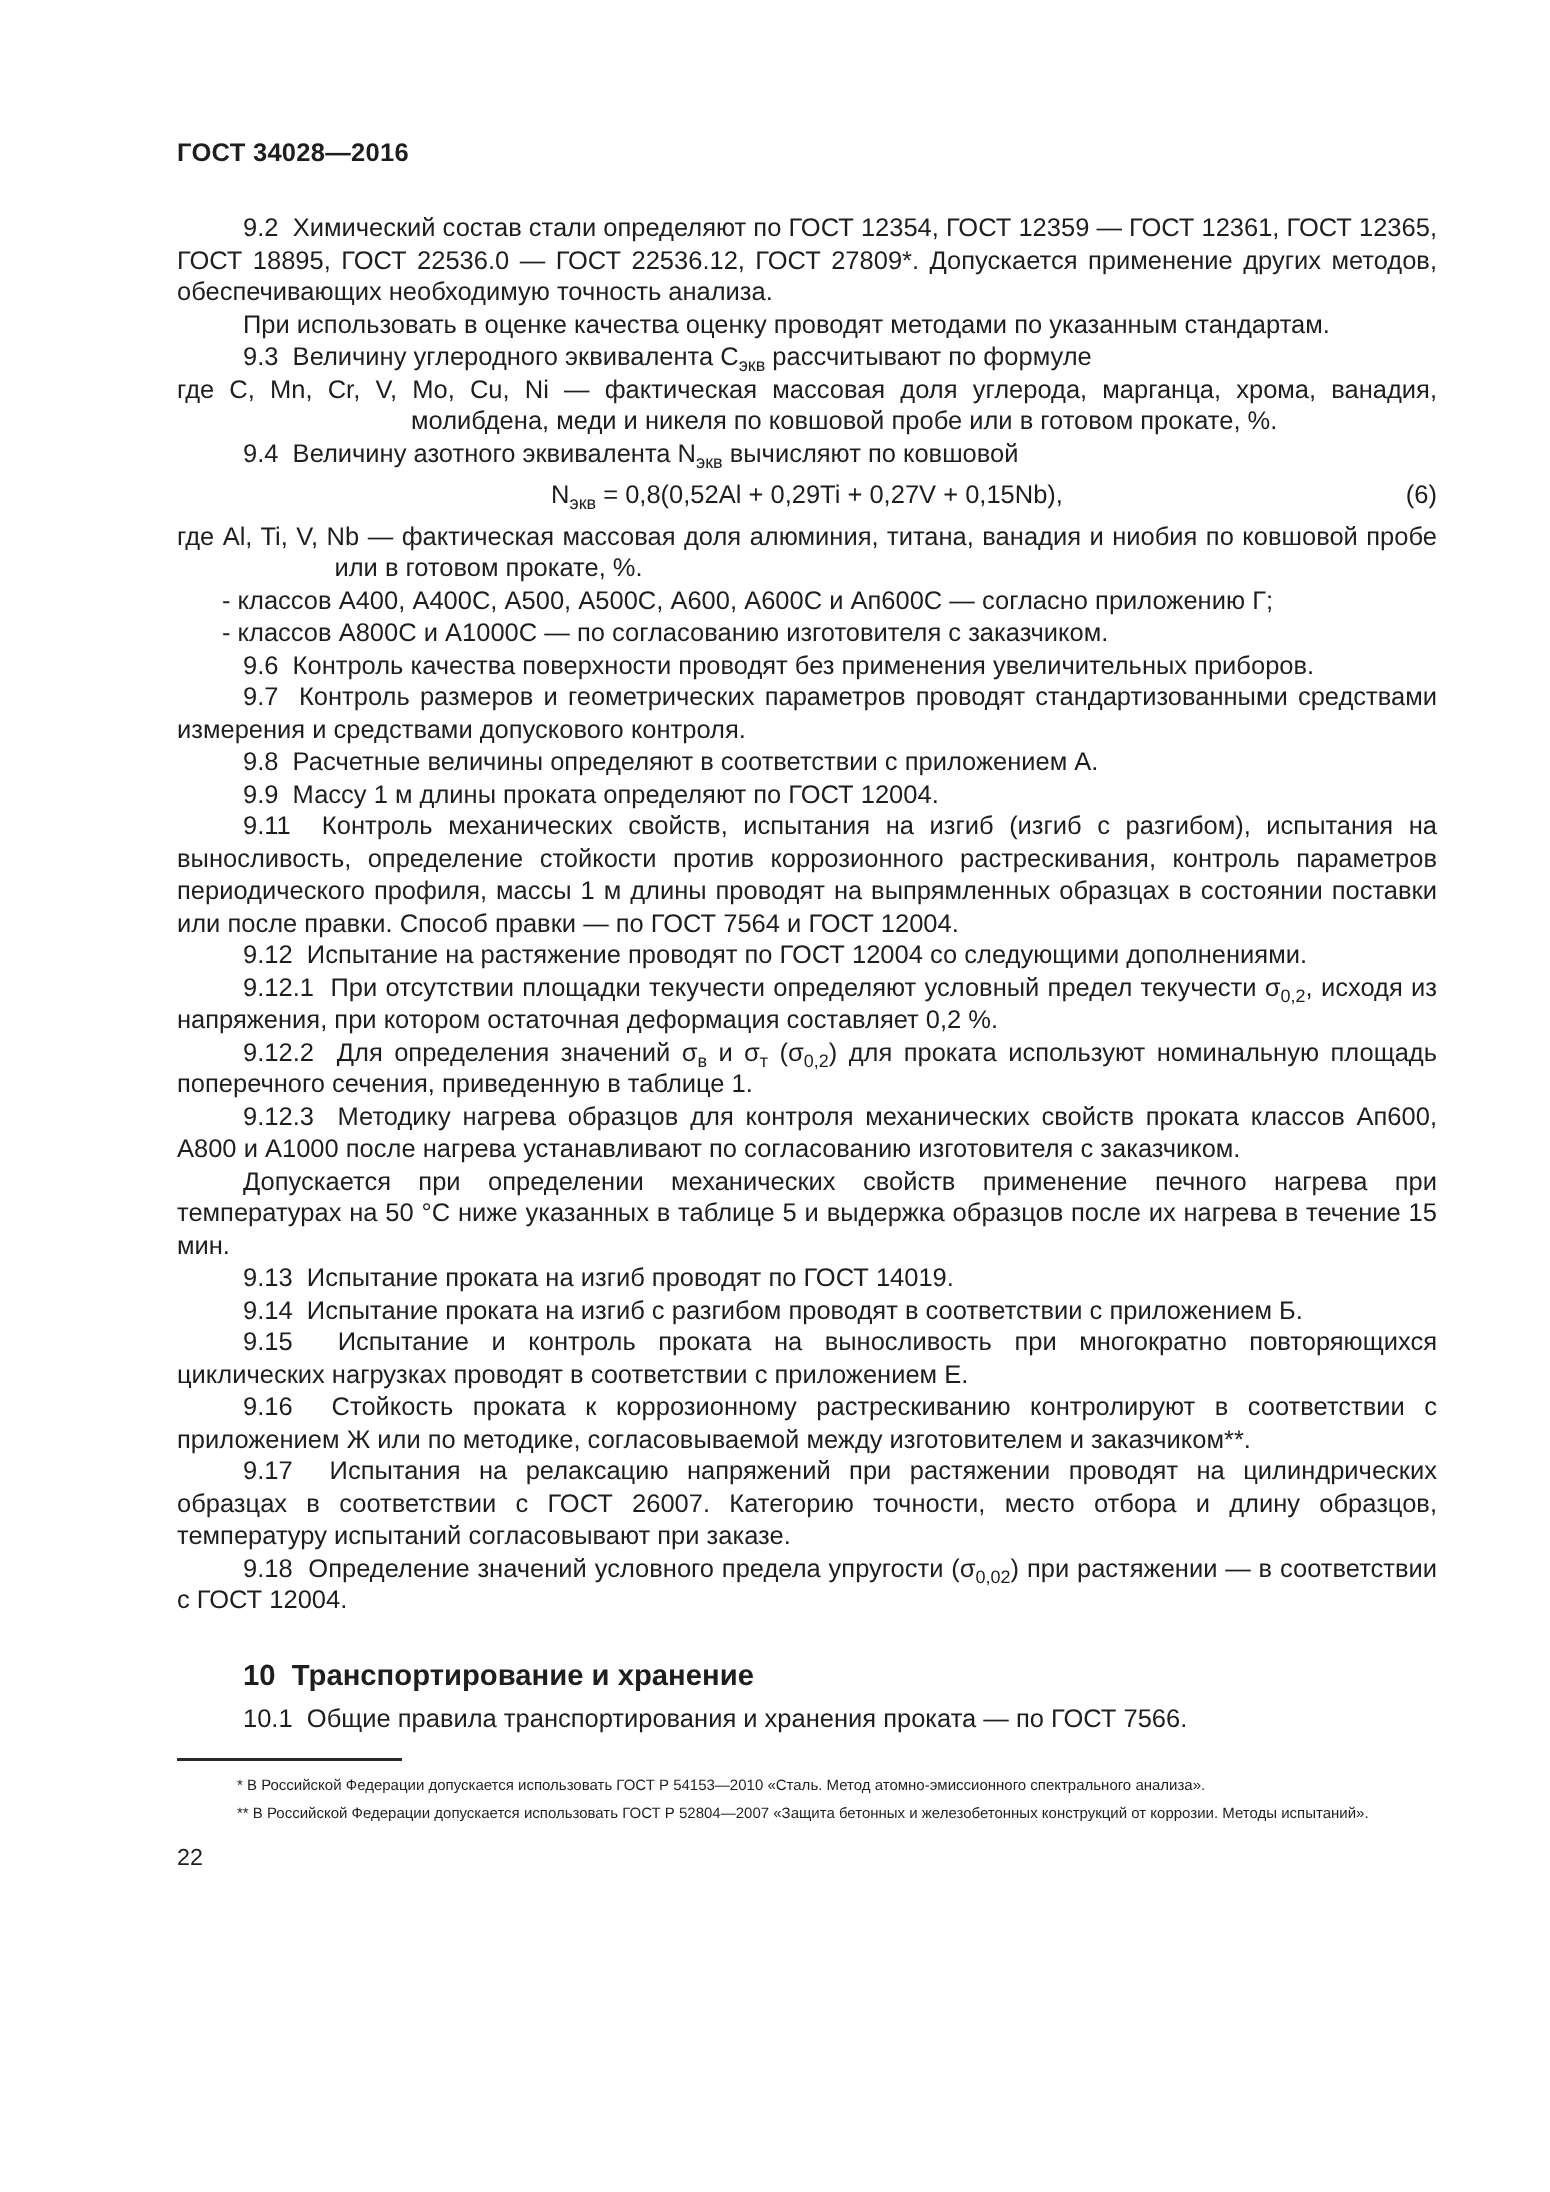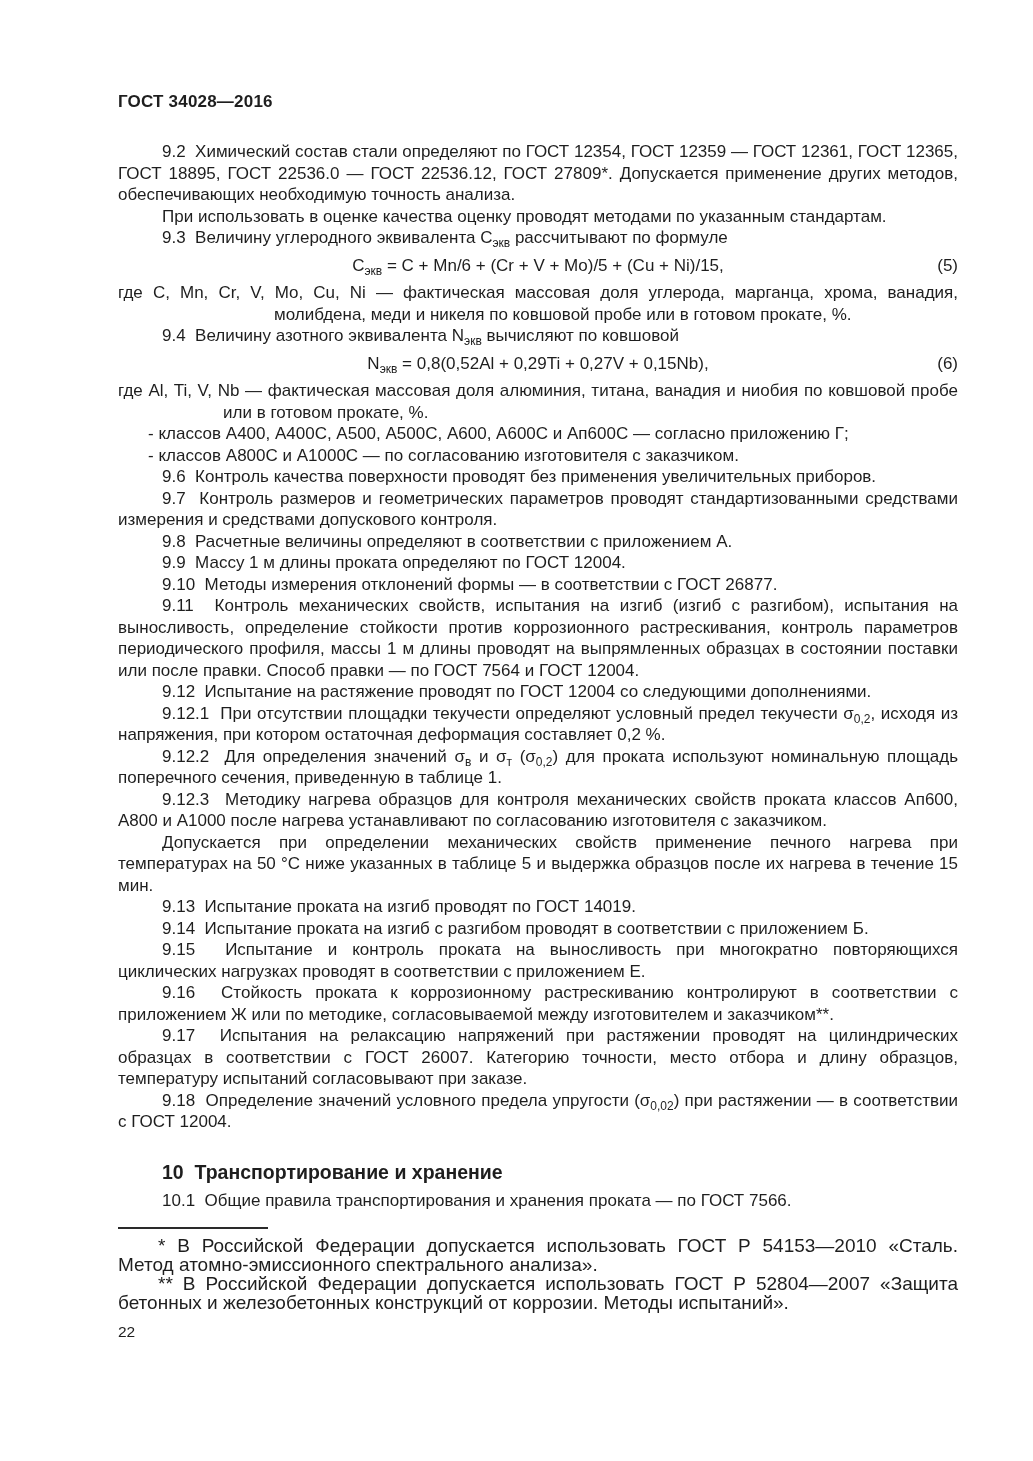--- a/index.html
+++ b/index.html
@@ -15,58 +15,53 @@
   .doc-header { font-weight: 700; font-size: 17px; letter-spacing: .2px; margin: 0 0 29px 0; }
   p.cl { margin: 0; font-size: 17px; line-height: 21.5px; text-align: justify; }
   .indent { text-indent: 44px; }
   .dash { text-indent: 30px; }
   .hang-a { padding-left: 156px; text-indent: -156px; }
   .hang-b { padding-left: 105px; text-indent: -105px; }
   sub { font-size: 12px; line-height: 0; vertical-align: -4px; }
   .formula { position: relative; text-align: center; font-size: 17px; line-height: 21.5px; margin: 6px 0; }
   .formula .eq-num { position: absolute; right: 0; top: 0; }
   .section-heading { font-weight: 700; font-size: 19.5px; line-height: 24px; margin: 27px 0 6px 0; padding-left: 44px; }
-  .footnotes { margin-top: 16px; font-size: 19px; line-height: 19px; }
+  .footnotes { margin-top: 16px; font-size: 10px; line-height: 19px; }
   .fn-rule { width: 150px; border-top: 2px solid #2a2a2a; margin: 0 0 7px 0; }
   p.fn { margin: 0; text-indent: 40px; text-align: justify; }
   .page-number { margin-top: 11px; font-size: 15.5px; }
 </style>
 </head>
 <body>
 
 <div class="page">
   <div class="content">
 
     <div class="doc-header">ГОСТ 34028—2016</div>
 
     <p class="cl indent">9.2&nbsp; Химический состав стали определяют по ГОСТ 12354, ГОСТ 12359 — ГОСТ 12361, ГОСТ 12365, ГОСТ 18895, ГОСТ 22536.0 — ГОСТ 22536.12, ГОСТ 27809*. Допускается применение других методов, обеспечивающих необходимую точность анализа.</p>
     <p class="cl indent">При использовать в оценке качества оценку проводят методами по указанным стандартам.</p>
     <p class="cl indent"><span>9.3&nbsp; Величину углеродного эквивалента C</span><sub>экв</sub><span> рассчитывают по формуле</span></p>
 
-    <div class="formula">
-      <span><span>C</span><sub>экв</sub><span> = C + Mn/6 + (Cr + V + Mo)/5 + (Cu + Ni)/15,</span></span>
-      <span class="eq-num">(5)</span>
-    </div>
 
     <p class="cl hang-a">где C, Mn, Cr, V, Mo, Cu, Ni — фактическая массовая доля углерода, марганца, хрома, ванадия, молибдена, меди и никеля по ковшовой пробе или в готовом прокате, %.</p>
     <p class="cl indent"><span>9.4&nbsp; Величину азотного эквивалента N</span><sub>экв</sub><span> вычисляют по ковшовой</span></p>
 
     <div class="formula">
       <span><span>N</span><sub>экв</sub><span> = 0,8(0,52Al + 0,29Ti + 0,27V + 0,15Nb),</span></span>
       <span class="eq-num">(6)</span>
     </div>
 
     <p class="cl hang-b">где Al, Ti, V, Nb — фактическая массовая доля алюминия, титана, ванадия и ниобия по ковшовой пробе или в готовом прокате, %.</p>
     <p class="cl dash">- классов А400, А400С, А500, А500С, А600, А600С и Ап600С — согласно приложению Г;</p>
     <p class="cl dash">- классов А800С и А1000С — по согласованию изготовителя с заказчиком.</p>
     <p class="cl indent">9.6&nbsp; Контроль качества поверхности проводят без применения увеличительных приборов.</p>
     <p class="cl indent">9.7&nbsp; Контроль размеров и геометрических параметров проводят стандартизованными средствами измерения и средствами допускового контроля.</p>
     <p class="cl indent">9.8&nbsp; Расчетные величины определяют в соответствии с приложением А.</p>
     <p class="cl indent">9.9&nbsp; Массу 1 м длины проката определяют по ГОСТ 12004.</p>
-    <p class="cl indent">9.10&nbsp; Методы измерения отклонений формы — в соответствии с ГОСТ 26877.</p>
     <p class="cl indent">9.11&nbsp; Контроль механических свойств, испытания на изгиб (изгиб с разгибом), испытания на выносливость, определение стойкости против коррозионного растрескивания, контроль параметров периодического профиля, массы 1 м длины проводят на выпрямленных образцах в состоянии поставки или после правки. Способ правки — по ГОСТ 7564 и ГОСТ 12004.</p>
     <p class="cl indent">9.12&nbsp; Испытание на растяжение проводят по ГОСТ 12004 со следующими дополнениями.</p>
     <p class="cl indent"><span>9.12.1&nbsp; При отсутствии площадки текучести определяют условный предел текучести σ</span><sub>0,2</sub><span>, исходя из напряжения, при котором остаточная деформация составляет 0,2 %.</span></p>
     <p class="cl indent"><span>9.12.2&nbsp; Для определения значений σ</span><sub>в</sub><span> и σ</span><sub>т</sub><span> (σ</span><sub>0,2</sub><span>) для проката используют номинальную площадь поперечного сечения, приведенную в таблице 1.</span></p>
     <p class="cl indent">9.12.3&nbsp; Методику нагрева образцов для контроля механических свойств проката классов Ап600, А800 и А1000 после нагрева устанавливают по согласованию изготовителя с заказчиком.</p>
     <p class="cl indent">Допускается при определении механических свойств применение печного нагрева при температурах на 50 °С ниже указанных в таблице 5 и выдержка образцов после их нагрева в течение 15 мин.</p>
     <p class="cl indent">9.13&nbsp; Испытание проката на изгиб проводят по ГОСТ 14019.</p>
     <p class="cl indent">9.14&nbsp; Испытание проката на изгиб с разгибом проводят в соответствии с приложением Б.</p>
     <p class="cl indent">9.15&nbsp; Испытание и контроль проката на выносливость при многократно повторяющихся циклических нагрузках проводят в соответствии с приложением Е.</p>
     <p class="cl indent">9.16&nbsp; Стойкость проката к коррозионному растрескиванию контролируют в соответствии с приложением Ж или по методике, согласовываемой между изготовителем и заказчиком**.</p>

